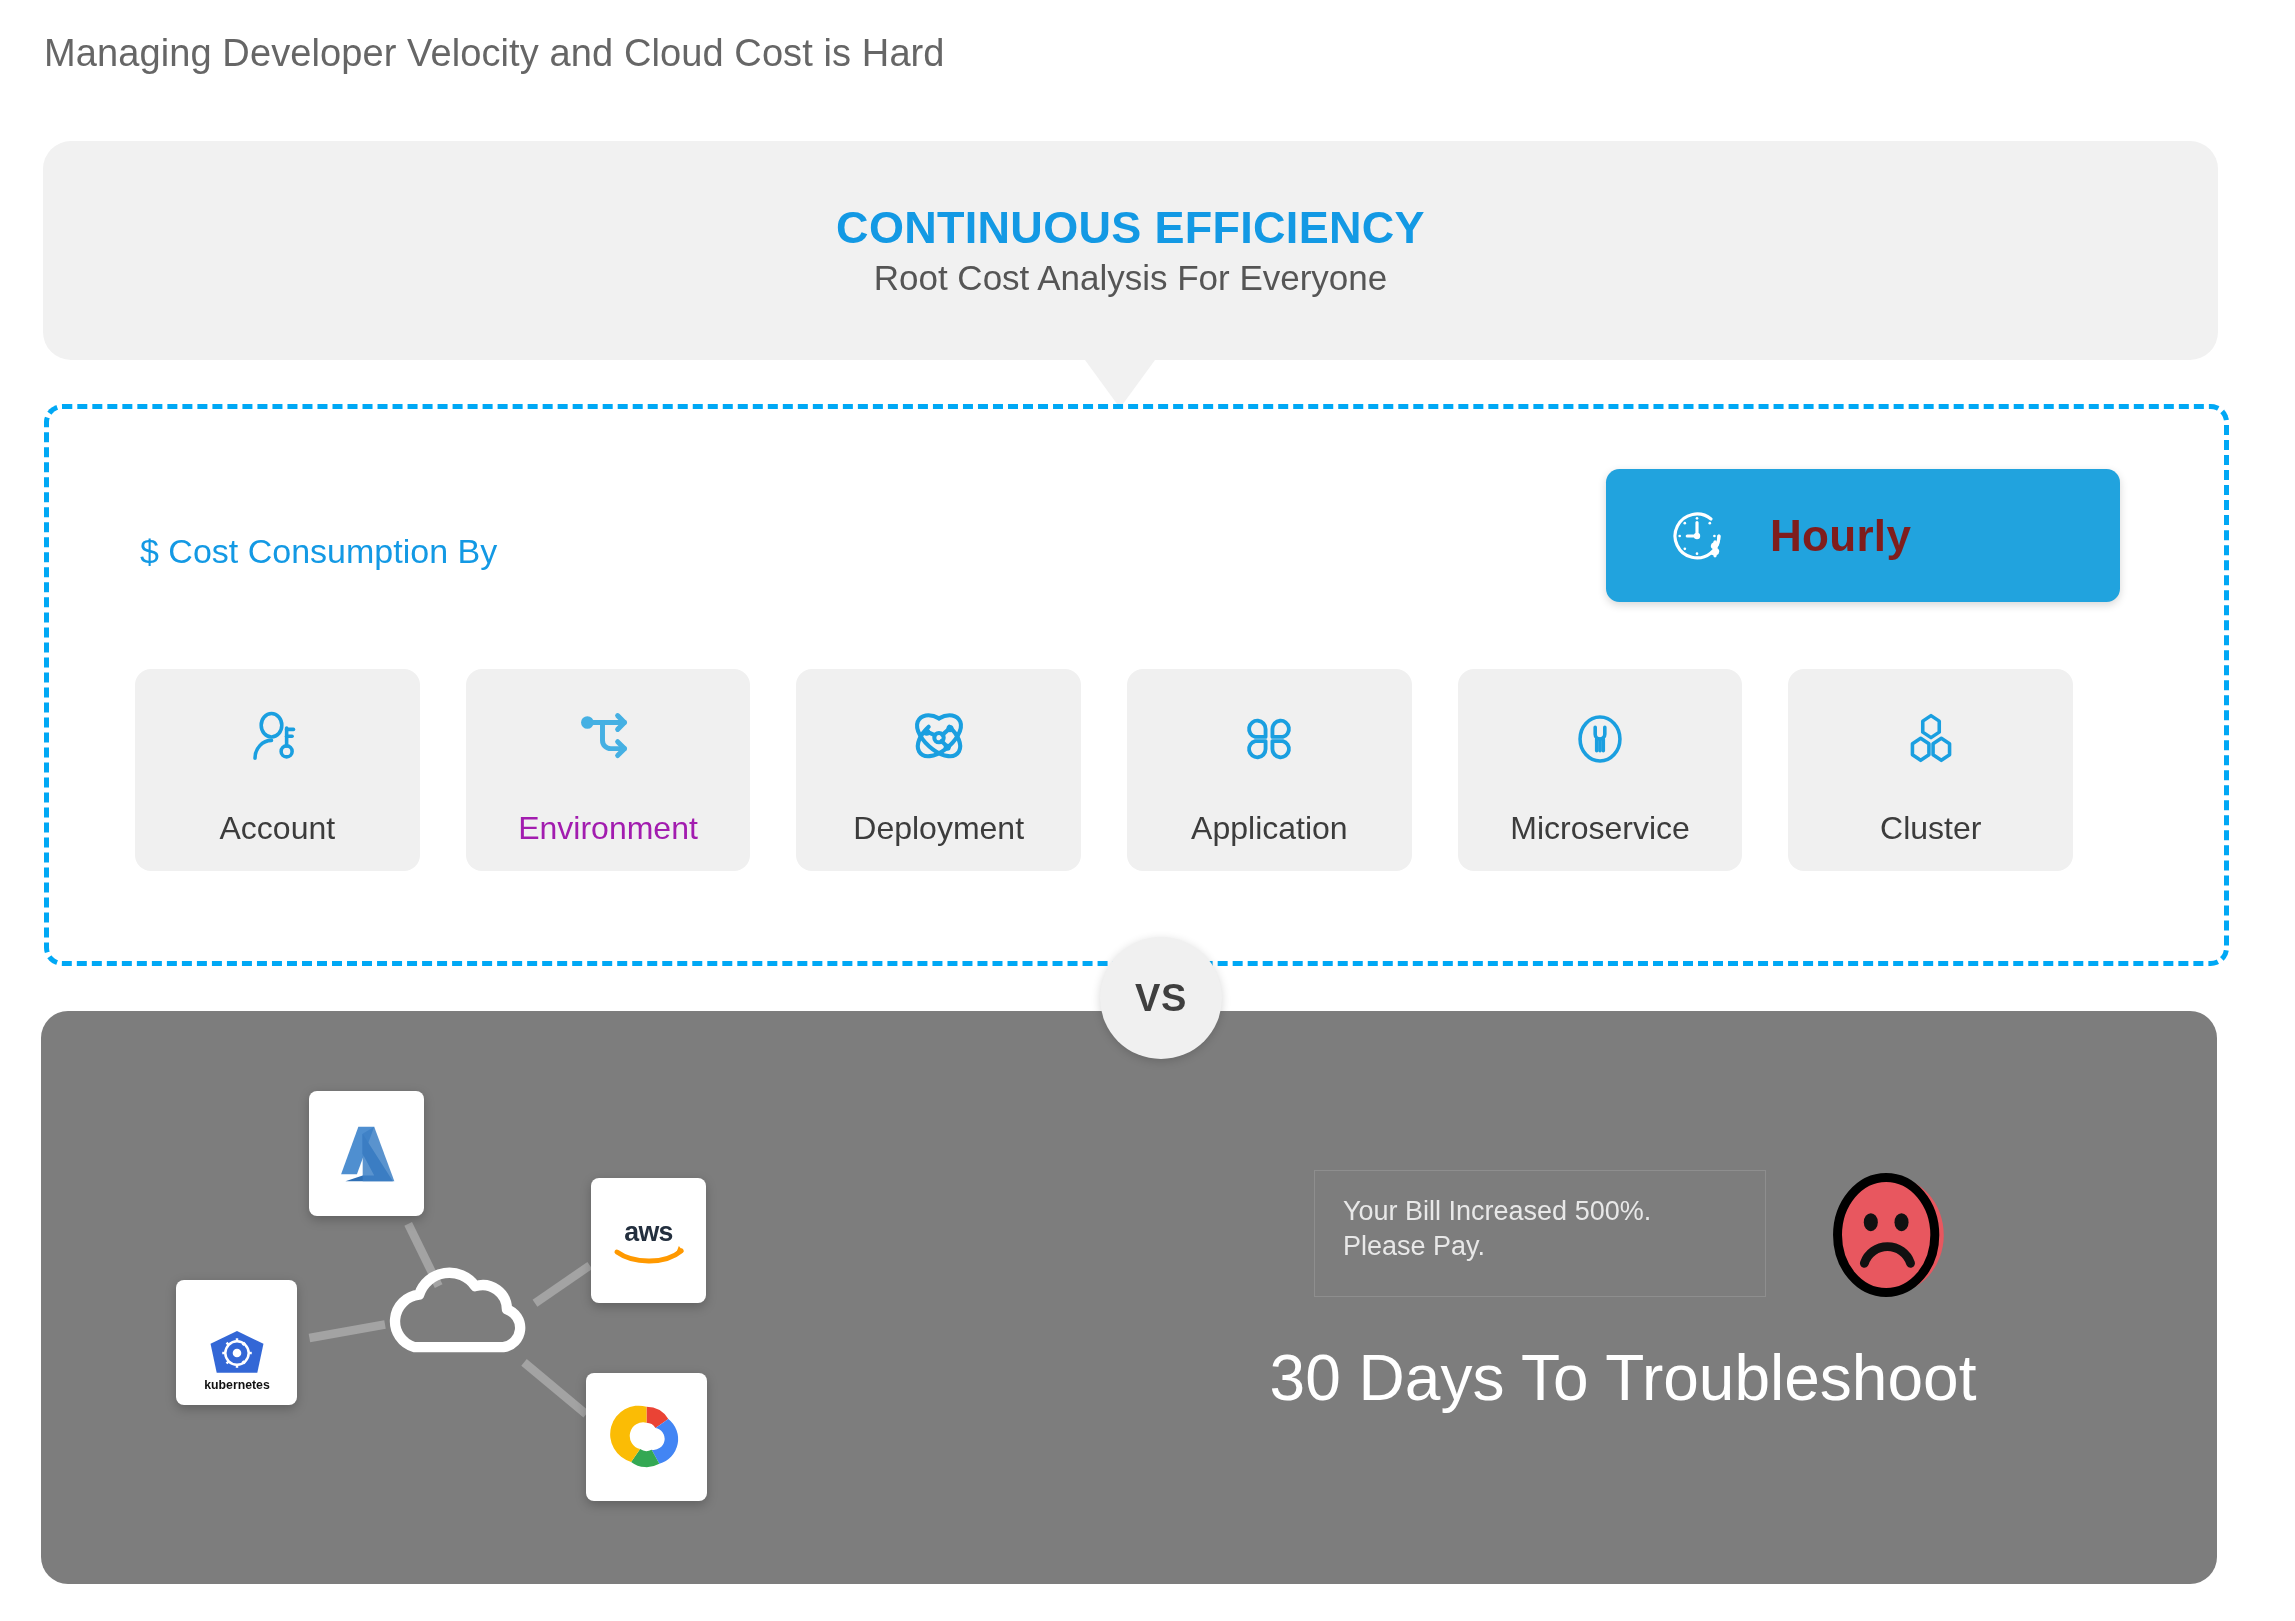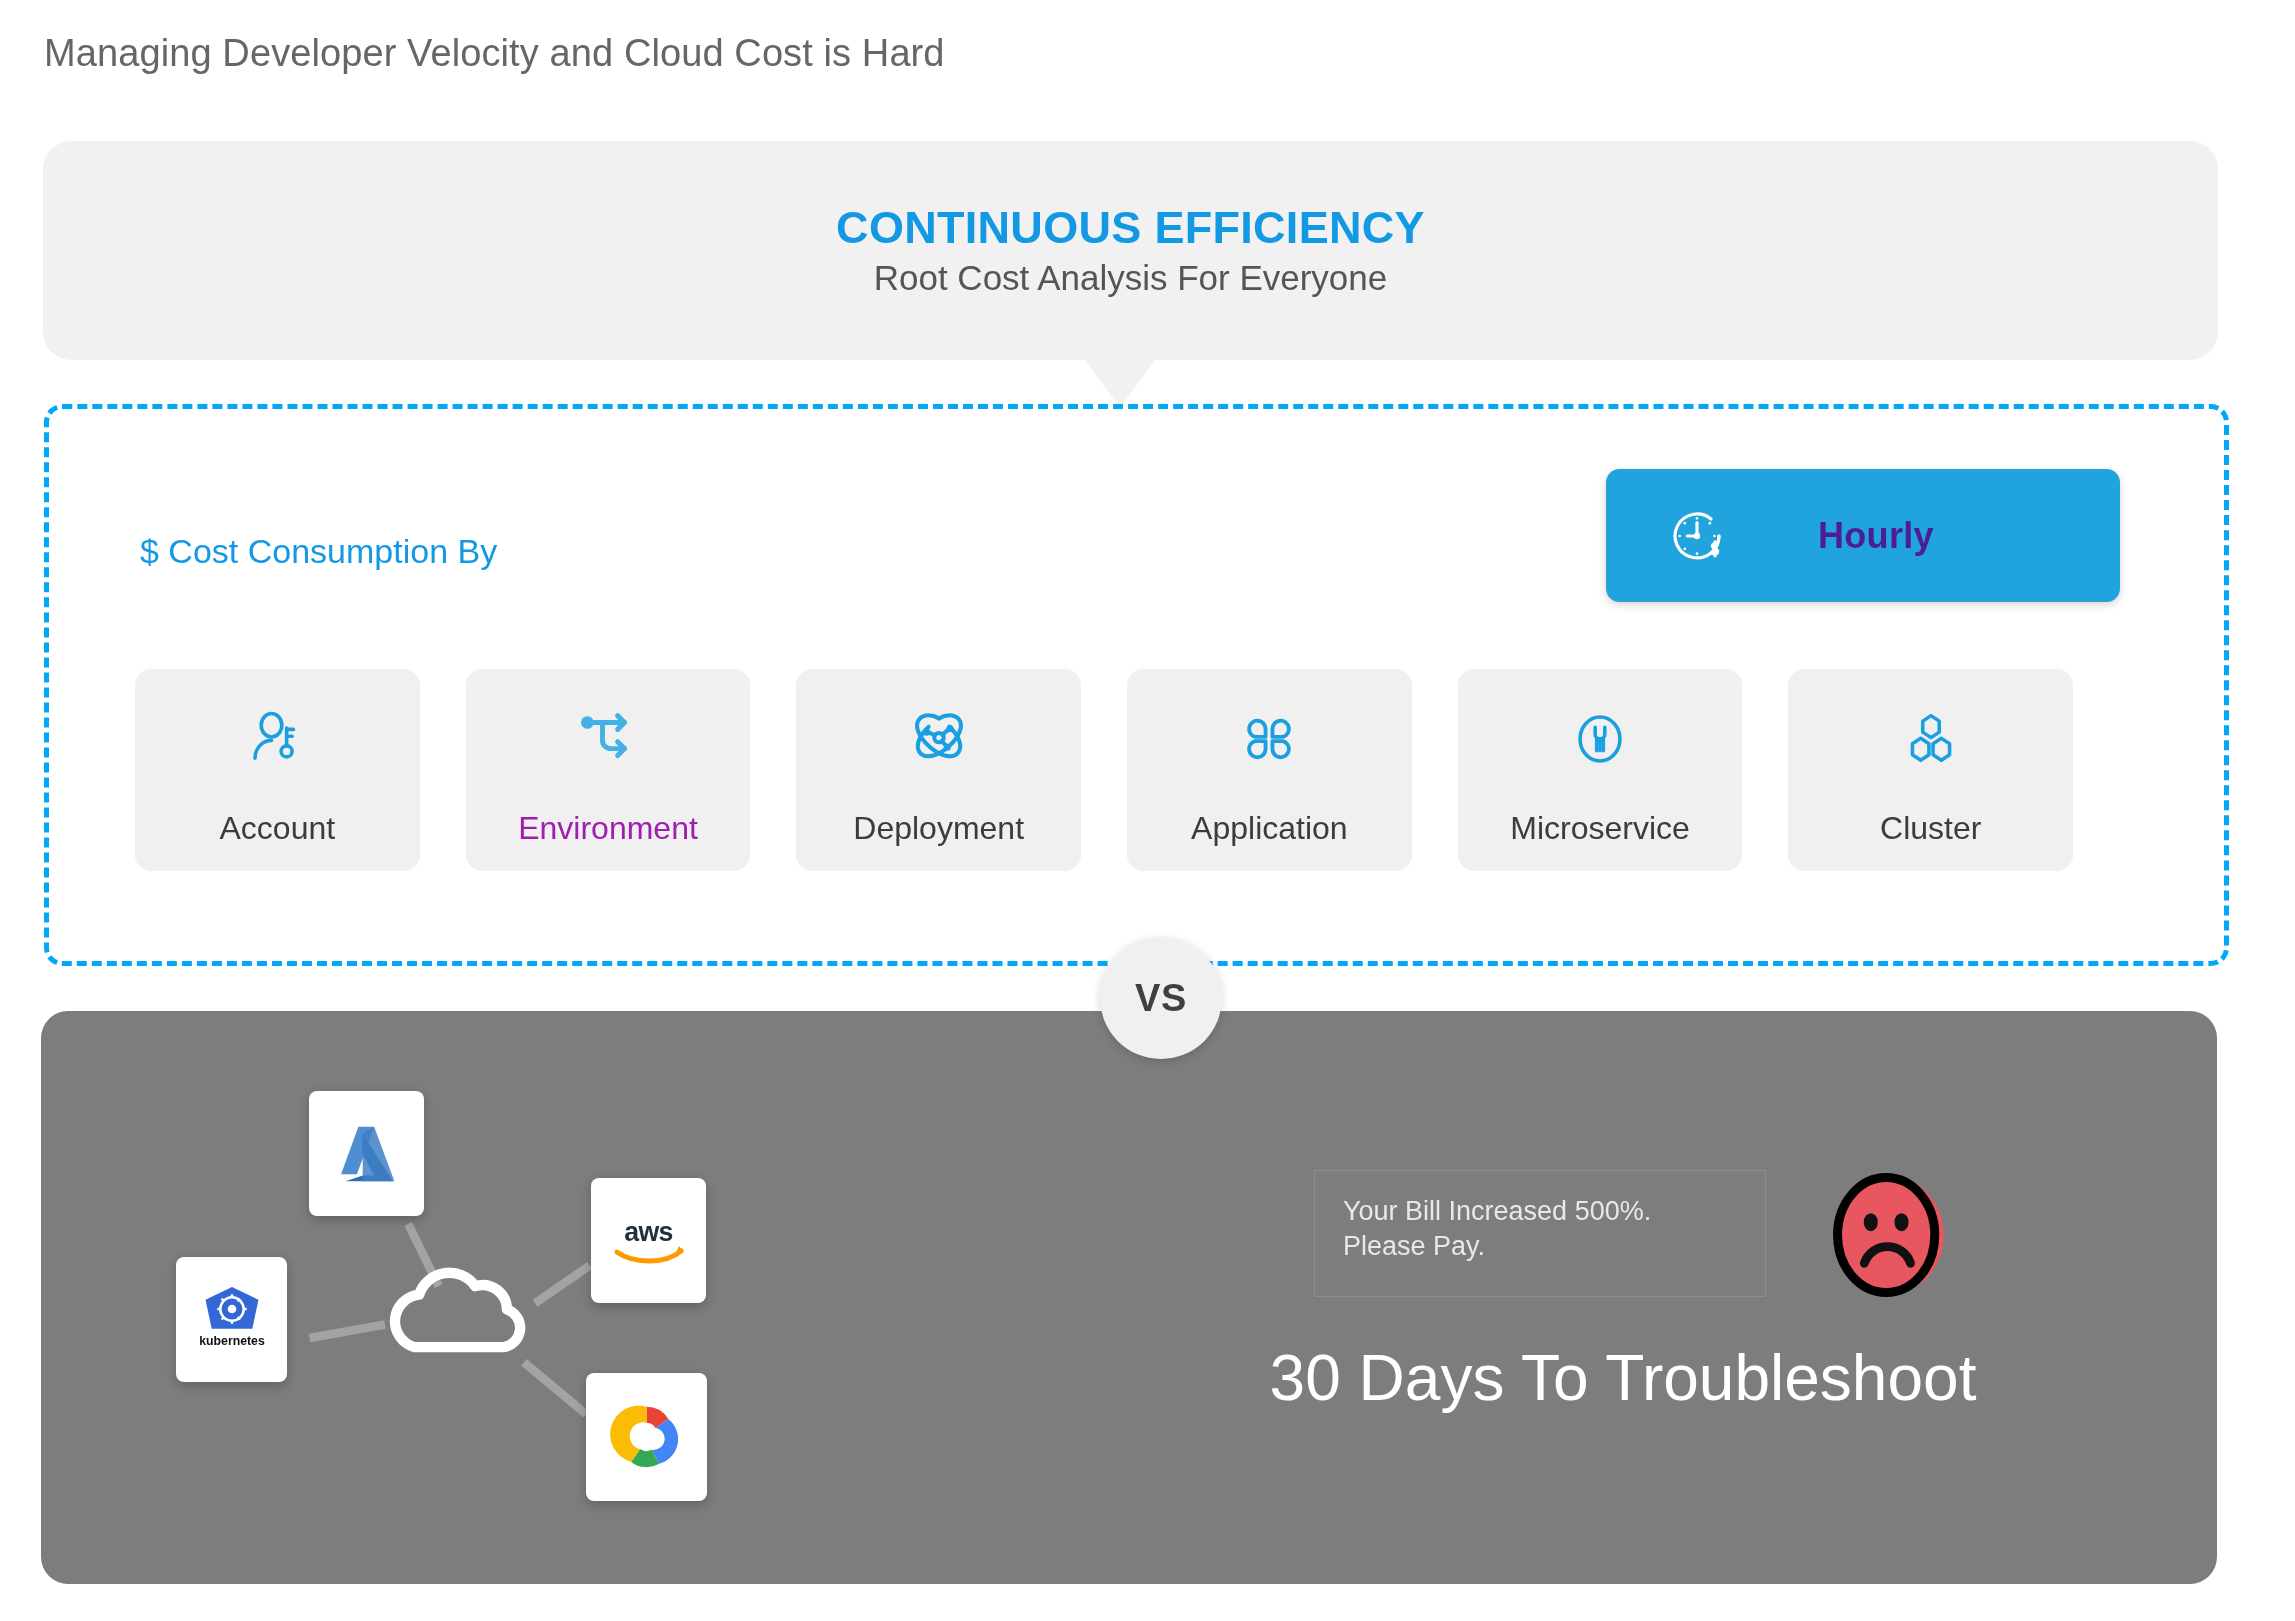--- a/index.html
+++ b/index.html
@@ -103,25 +103,24 @@
     height: 133px;
     background: #21a3de;
     border-radius: 13.4px;
     display: flex;
     align-items: center;
     gap: 34px;
     padding-left: 52px;
     box-shadow: 0 3px 8.5px rgba(0,0,0,0.16);
   }
   .hourly-label {
-    font-size: 36px;
+    font-size: 44px;
     font-weight: 700;
-    color: #4c1d95;
+    color: #7f1d1d;
     letter-spacing: 0.3px;
-    margin-left: 48px;
   }
   .clock-dollar-icon { width: 78px; height: 78px; flex: 0 0 auto; }
 
   
   .cards-row {
     position: absolute;
     left: 135px;
     top: 669px;
     width: 1938px;
     height: 202px;
@@ -193,21 +192,21 @@
     position: absolute;
     background: #ffffff;
     border-radius: 8px;
     display: flex;
     align-items: center;
     justify-content: center;
     box-shadow: 0 3.7px 11px rgba(0,0,0,0.22);
   }
   .tile-azure { left: 157px; top: 6.1px;  width: 115px; height: 125px; }
   .tile-aws   { left: 439px; top: 93px; width: 115px; height: 125px; }
-  .tile-k8s   { left: 24.4px;  top: 172px; width: 111px; height: 125px; }
+  .tile-k8s   { left: 24.4px;  top: 195px; width: 121px; height: 125px; align-items: flex-end; }
   .tile-gcp   { left: 434px; top: 288px; width: 121px; height: 128px; }
 
   
   .bill-box {
     position: absolute;
     left: 1314px;
     top: 1170px;
     width: 452px;
     height: 127px;
     border: 1.8px solid #8e8e8e;

